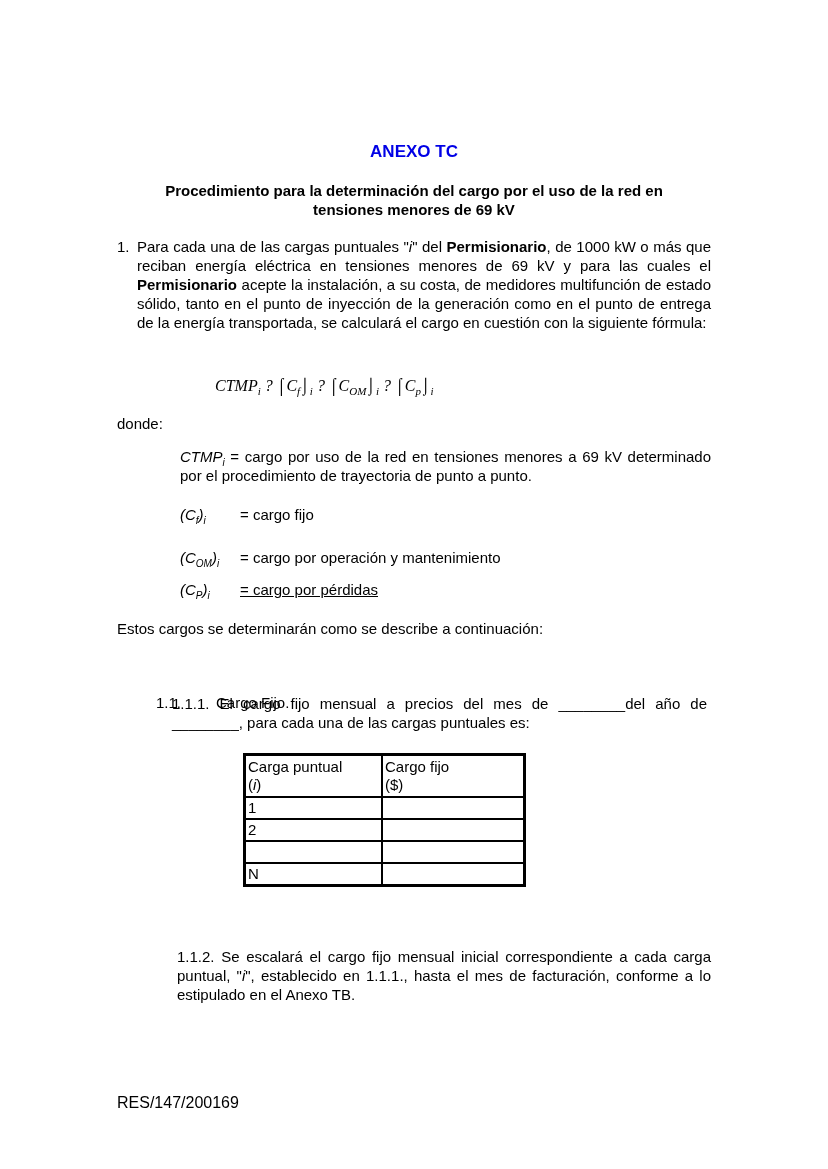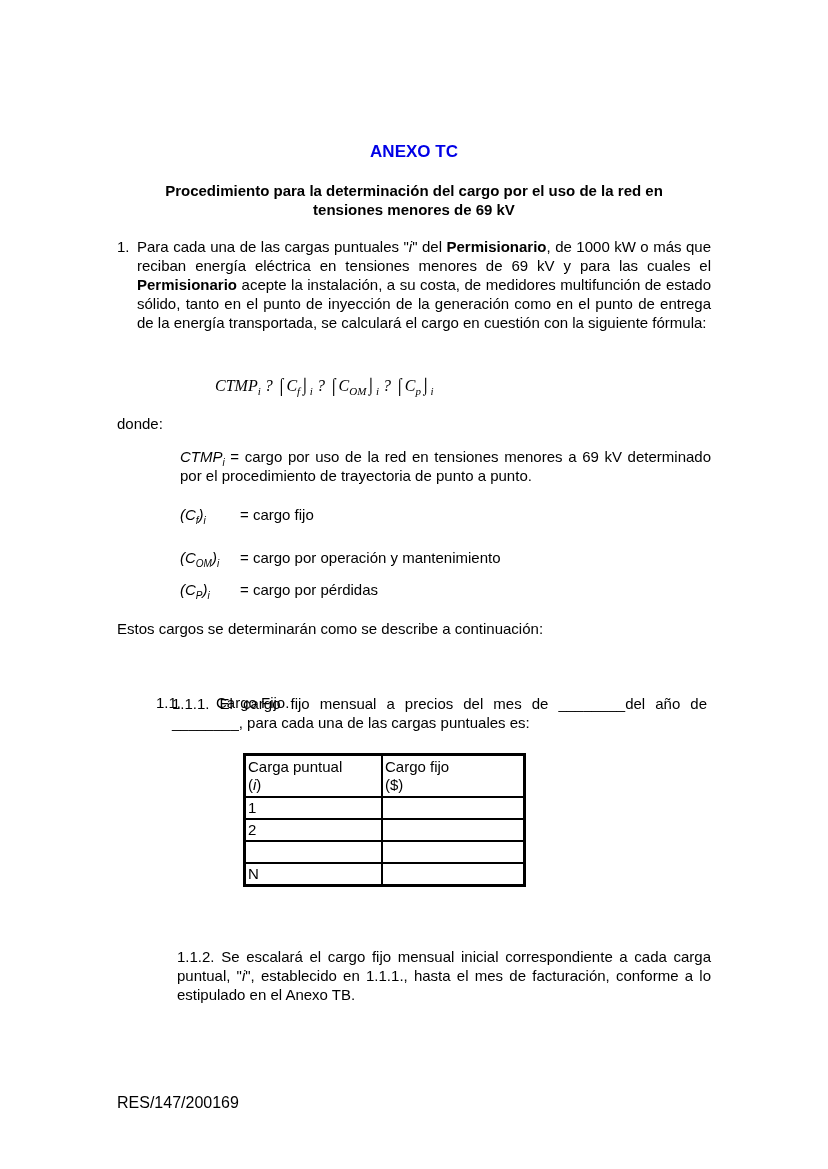--- a/index.html
+++ b/index.html
@@ -29,21 +29,21 @@
            font-family:"Liberation Serif",serif;font-style:italic;font-size:16px;}
   .formula sub{font-size:11px;}
 
   .donde{top:414px;left:117px;}
 
   .def-ctmp{top:447px;left:180px;width:531px;}
   .def-row{left:180px;width:531px;}
   .def-sym{display:inline-block;width:60px;font-style:italic;}
   .def-cf{top:505px;}
   .def-com{top:548px;}
-  .def-cp{top:580px;}
+  .def-cp{top:580px;text-decoration:underline;}
 
   .estos{top:619px;left:117px;}
 
   .sec11{top:693px;left:156px;}
   .sec11 .num{display:inline-block;width:60px;}
 
   .p111{top:694px;left:172px;width:535px;}
 
   .cf-table{top:753px;left:243px;border-collapse:collapse;border:3px solid #000;
             font-size:15px;}

